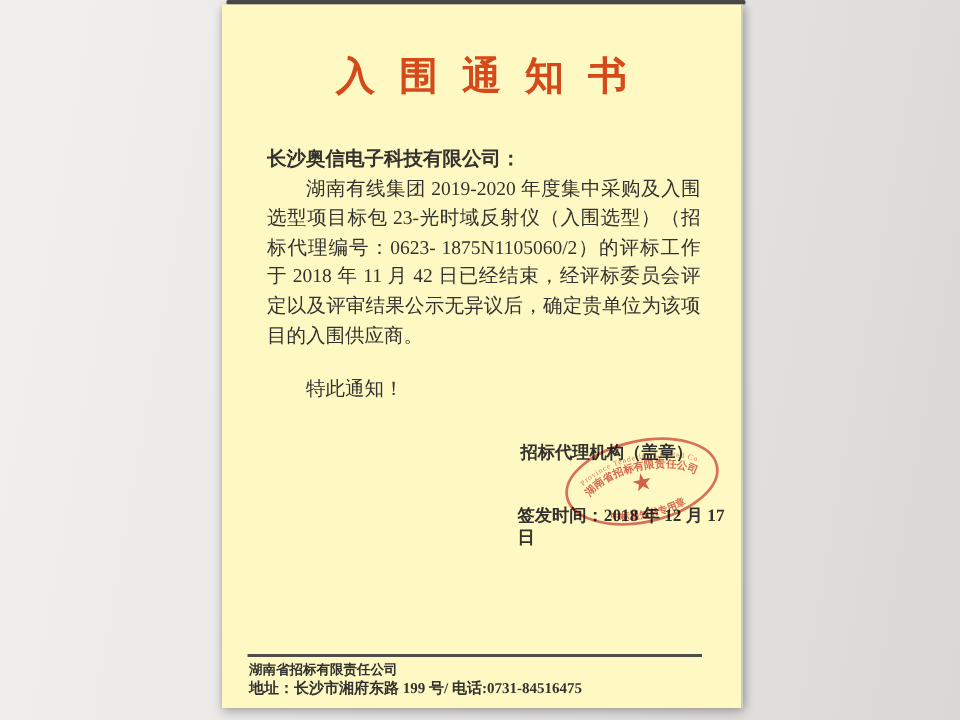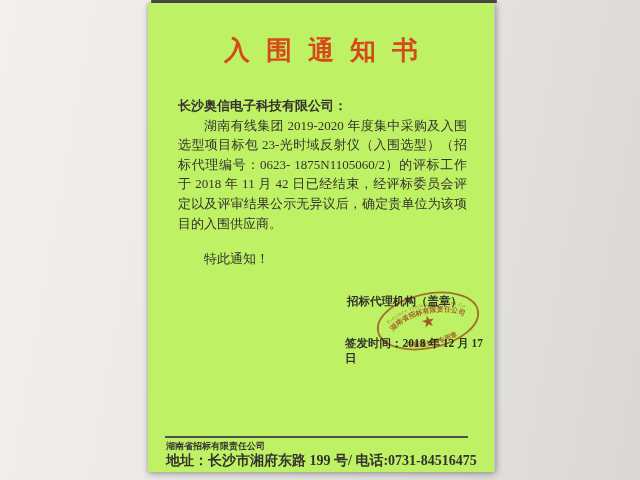--- a/index.html
+++ b/index.html
@@ -9,21 +9,21 @@
     font-family: "Liberation Serif", "DejaVu Serif", serif;
   }
   .scene { position: relative; width: 640px; height: 480px; }
 
   .top-shadow {
     position: absolute; left: 151px; top: 0; width: 346px; height: 3px;
     background: #4e4d4b; border-radius: 1px;
   }
   .paper {
     position: absolute; left: 148px; top: 3px; width: 346px; height: 469px;
-    background: #bef264;
+    background: #fef9c3;
     border-right: 1px solid #c9c9c5;
     box-shadow: 2px 0 5px rgba(0,0,0,0.16), -1px 0 2px rgba(0,0,0,0.08), 0 3px 7px rgba(0,0,0,0.22);
   }
 
   .title {
     position: absolute; top: 30px; left: 0; width: 100%; margin: 0;
     text-align: center; color: #d5491b;
     font-size: 26px; font-weight: bold;
     letter-spacing: 16px; text-indent: 16px;
   }
@@ -54,21 +54,21 @@
   .footer-line {
     position: absolute; left: 17px; top: 433px; width: 303px; height: 0;
     border-top: 2px solid #514f4c;
   }
   .footer-company {
     position: absolute; left: 18px; top: 437px;
     font-size: 9px; font-weight: bold; color: #34322f;
   }
   .footer-address {
     position: absolute; left: 18px; top: 449px;
-    font-size: 14px; font-weight: bold; color: #34322f;
+    font-size: 10px; font-weight: bold; color: #34322f;
   }
 </style>
 </head>
 <body>
 
 <div class="scene">
 
   <div class="top-shadow"></div>
 
   <div class="paper">

